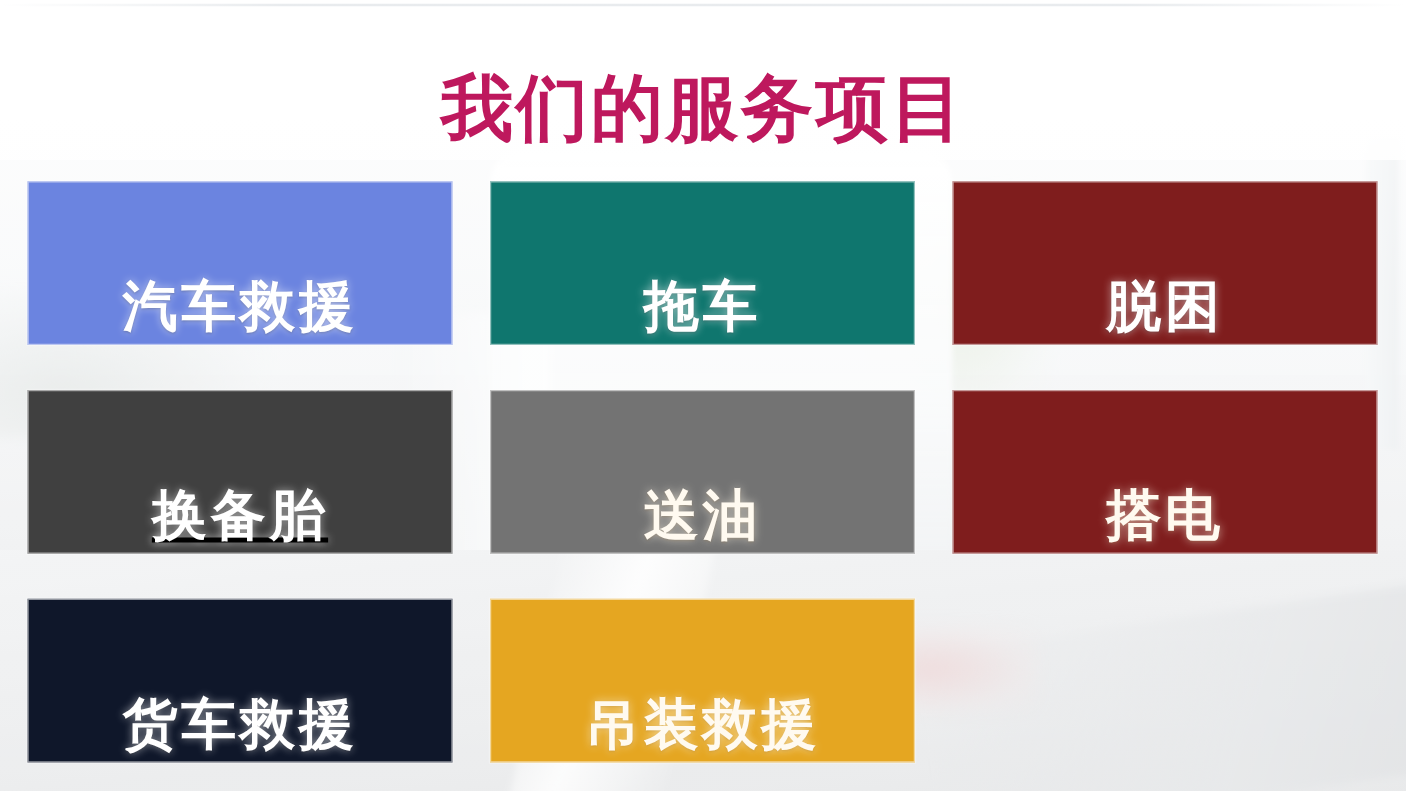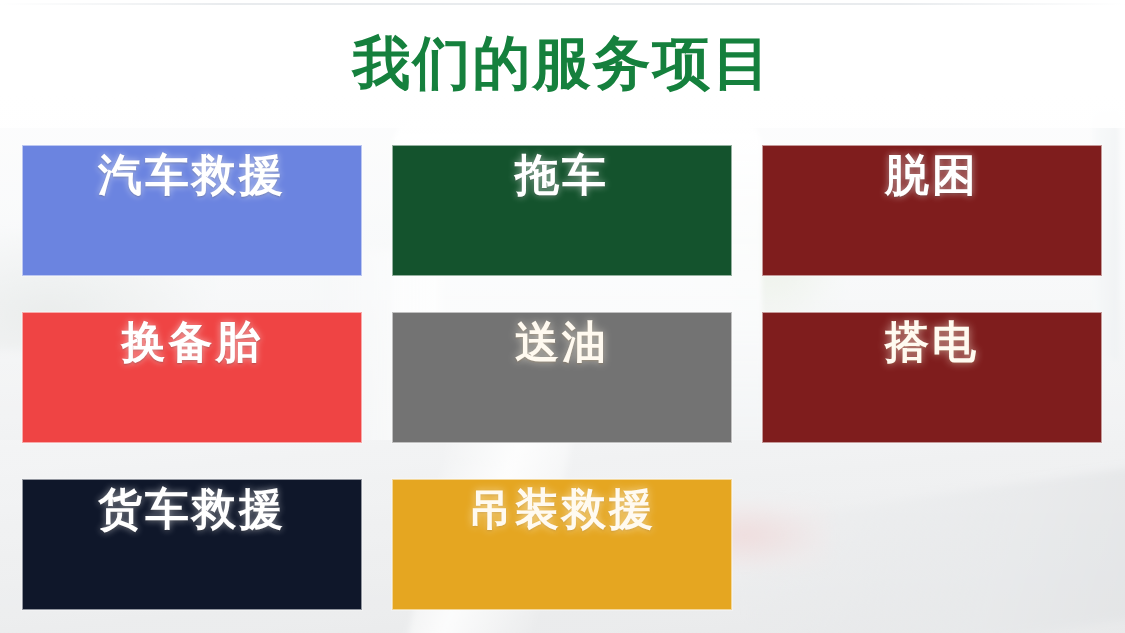--- a/index.html
+++ b/index.html
@@ -173,21 +173,21 @@
     display: grid;
     grid-template-columns: repeat(3, 340px);
     grid-template-rows: repeat(3, 131px);
     column-gap: 30px;
     row-gap: 36px;
   }
 
   .tile {
     position: relative;
     display: flex;
-    align-items: flex-start;
+    align-items: flex-end;
     justify-content: center;
     box-sizing: border-box;
     border: 1px solid rgba(255,255,255,0.55);
     box-shadow: 0 0 0 1px rgba(255,255,255,0.28);
   }
 
   .tile-label {
     font-size: 44px;
     font-weight: bold;
     letter-spacing: 3px;
@@ -219,38 +219,38 @@
     <div class="bd-right-pole"></div>
     <div class="bd-road"></div>
     <div class="bd-road-stripe"></div>
     <div class="bd-road-edge"></div>
     <div class="bd-redcar"></div>
     <div class="bd-wash"></div>
     <div class="bd-topband"></div>
     <div class="bd-hairline"></div>
   </div>
 
-  <div class="title" style="color: #15803d;">我们的服务项目</div>
+  <div class="title" style="color: #be185d; margin-top: 24px;">我们的服务项目</div>
 
   <div class="grid">
 
     <div class="tile" style="background-color: rgb(107, 132, 224);">
       <span class="tile-label">汽车救援</span>
     </div>
 
-    <div class="tile" style="background-color: #14532d;">
+    <div class="tile" style="background-color: #0f766e;">
       <span class="tile-label">拖车</span>
     </div>
 
     <div class="tile" style="background-color: #7f1d1d;">
       <span class="tile-label">脱困</span>
     </div>
 
 
-    <div class="tile" style="background-color: #ef4444;">
+    <div class="tile" style="background-color: #404040; text-decoration: underline;">
       <span class="tile-label">换备胎</span>
     </div>
 
     <div class="tile" style="background-color: #737373;">
       <span class="tile-label warm">送油</span>
     </div>
 
     <div class="tile" style="background-color: #7f1d1d;">
       <span class="tile-label warm">搭电</span>
     </div>

